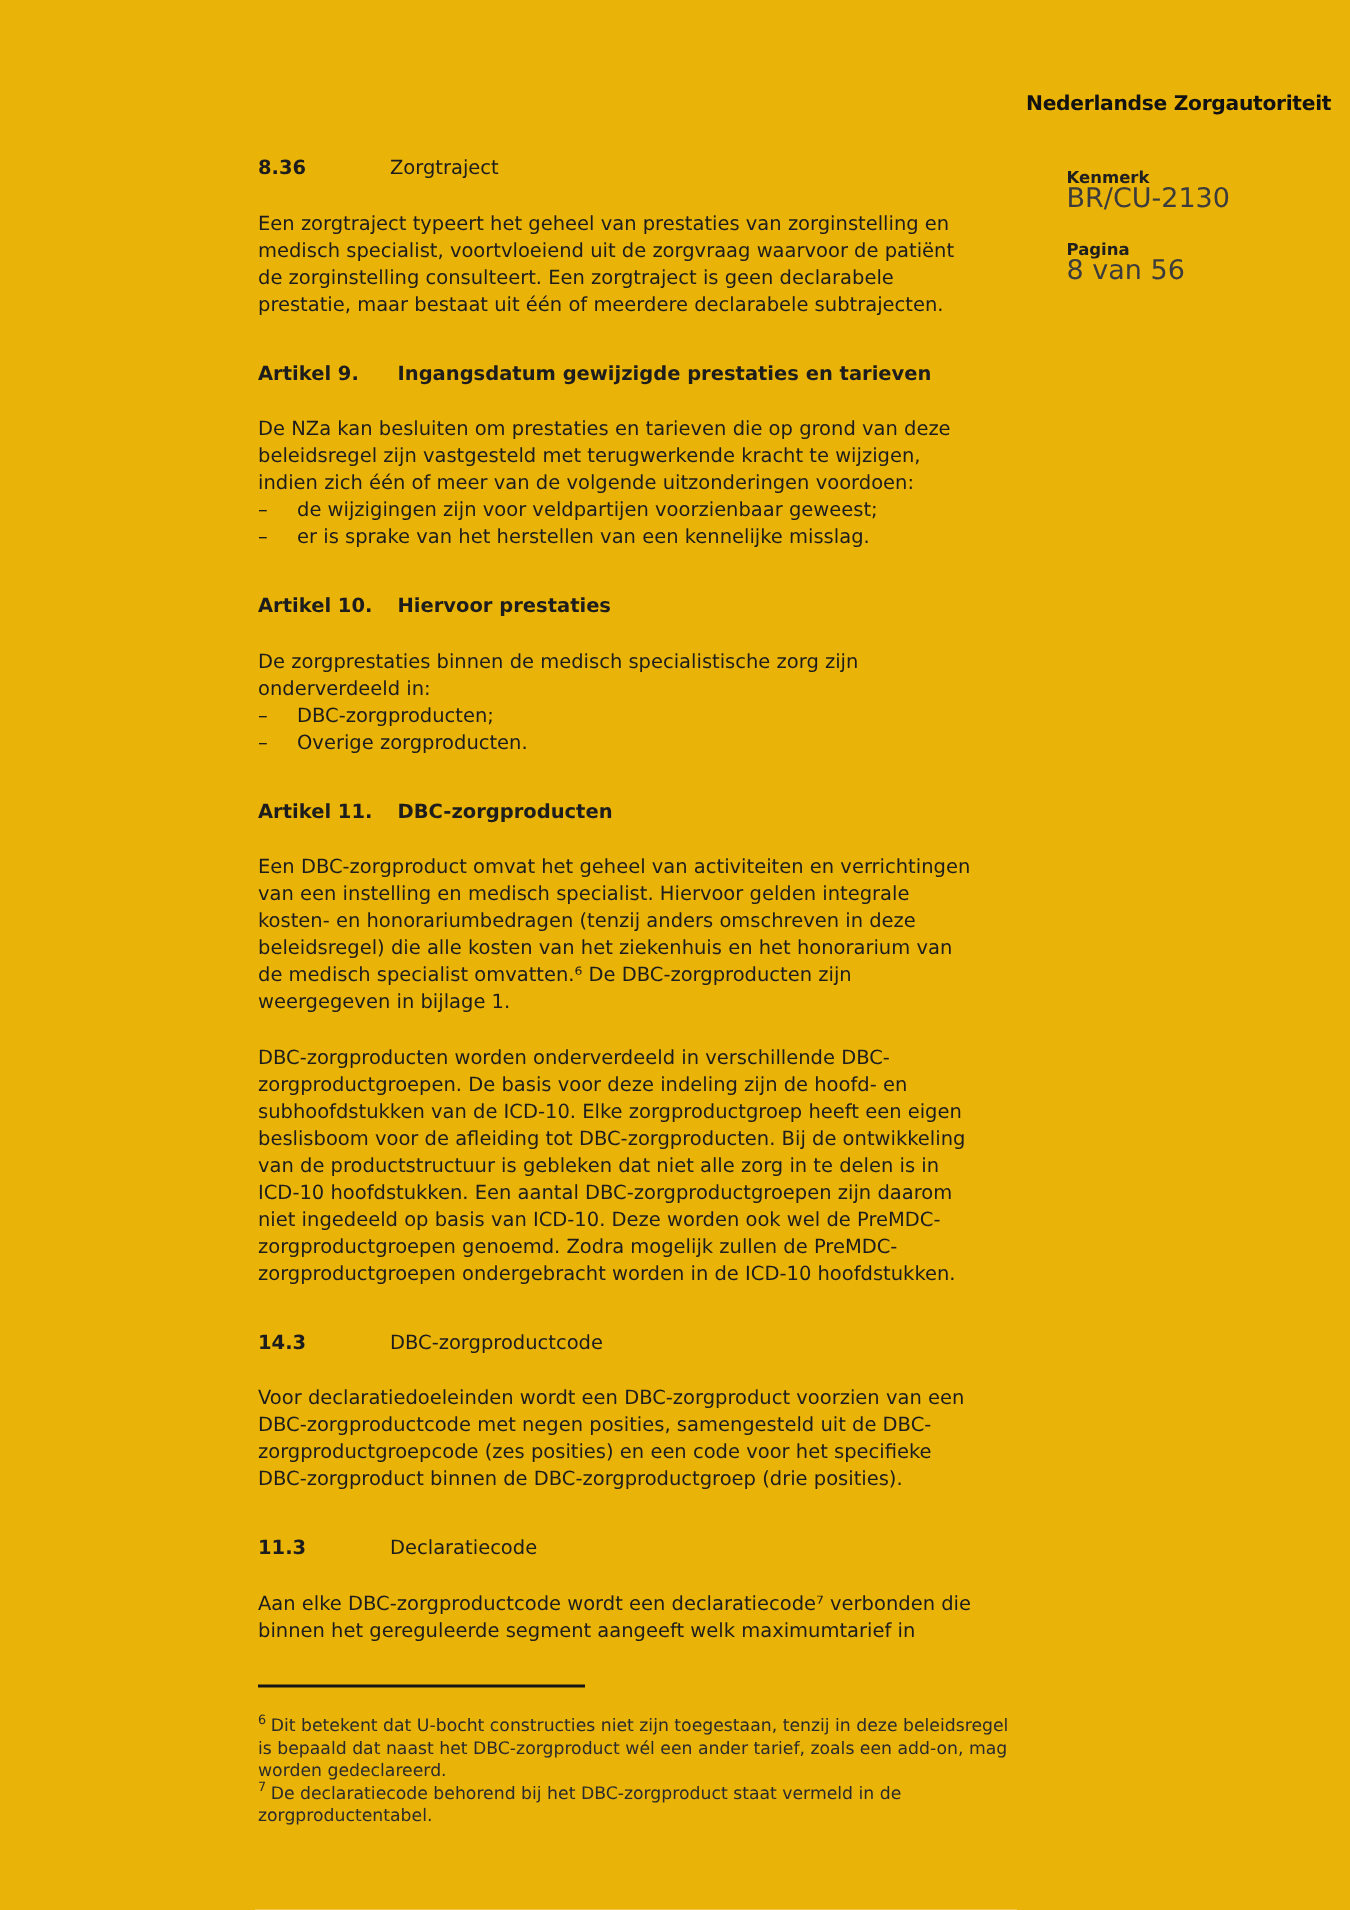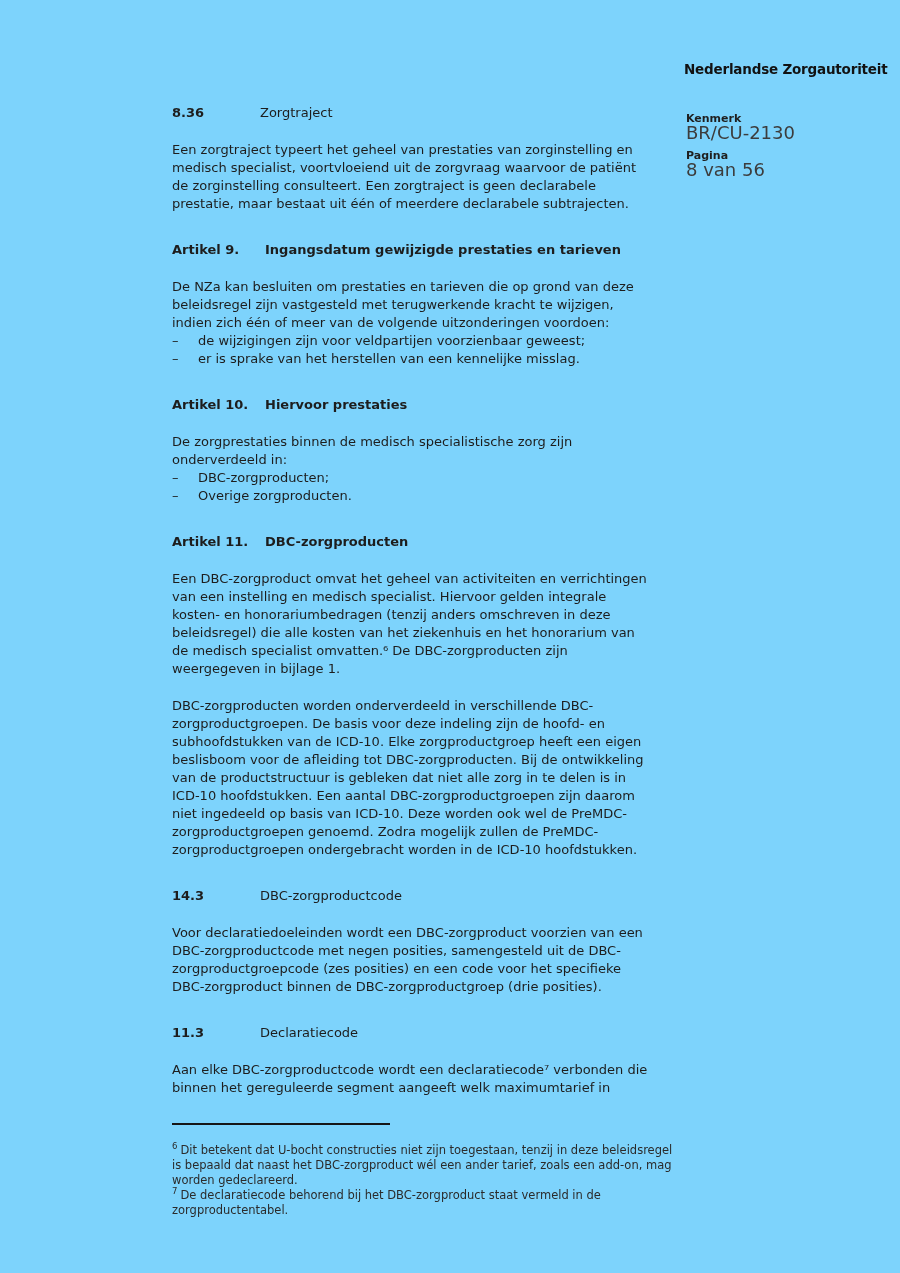--- a/index.html
+++ b/index.html
@@ -4,31 +4,31 @@
 <style>
   html, body { margin: 0; padding: 0; }
   body {
     width: 900px; height: 1273px;
     background: #ffffff;
     font-family: "DejaVu Sans", "Liberation Sans", sans-serif;
     color: #1d1d1d;
     position: relative;
     overflow: hidden;
   }
-  .page { position: absolute; inset: 0; background: #7dd3fc; }
+  .page { position: absolute; inset: 0; background: #eab308; }
 
   
   .org-name {
     position: absolute; left: 684px; top: 61px;
     font-size: 13.5px; font-weight: bold; color: #121212;
     letter-spacing: -0.2px; white-space: nowrap;
   }
-  .meta { position: absolute; left: 686px; top: 112px; }
+  .meta { position: absolute; left: 711px; top: 112px; }
   .meta-group { margin: 0; }
-  .meta-group + .meta-group { margin-top: 9px; }
+  .meta-group + .meta-group { margin-top: 20px; }
   .meta-label { font-size: 11px; font-weight: bold; color: #1f1f1f; line-height: 13px; }
   .meta-value { font-size: 18px; color: #3c3c3c; line-height: 15px; }
 
   
   .content { position: absolute; left: 172px; top: 104px; width: 540px; }
   .heading { font-size: 13px; line-height: 18px; margin-top: 28px; white-space: nowrap; }
   .content > .section:first-child .heading { margin-top: 0; }
   .heading .num { display: inline-block; font-weight: bold; }
   .heading.sub .num { min-width: 88px; }
   .heading.sub .title { font-weight: normal; }

